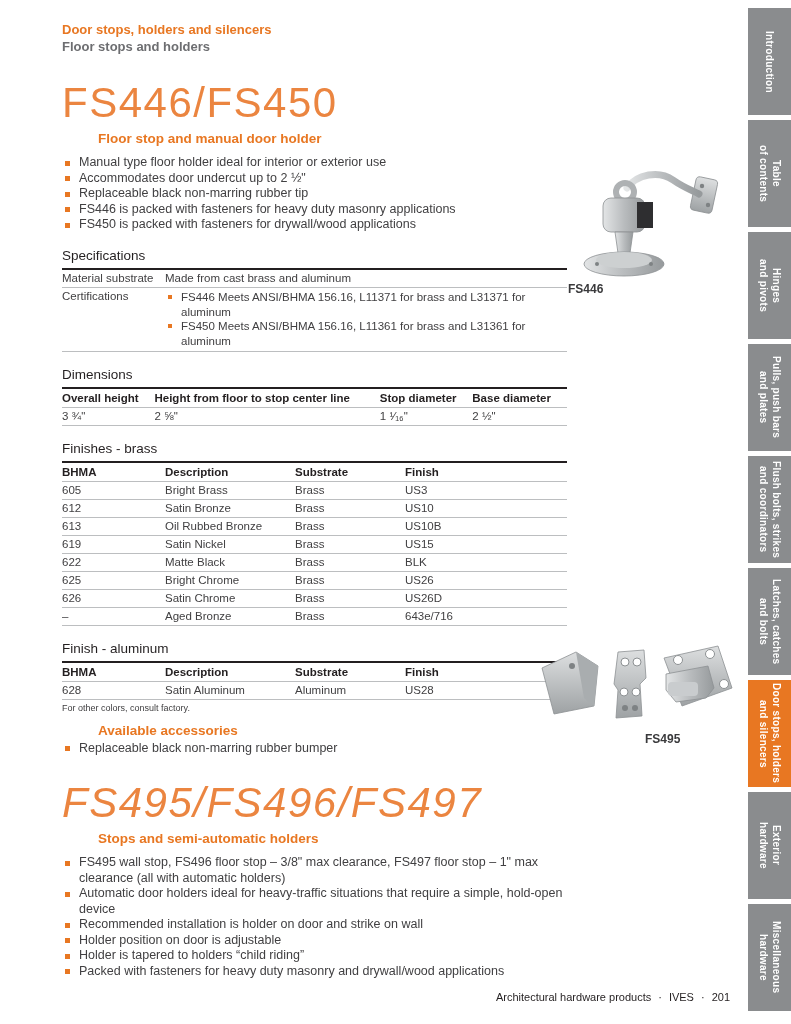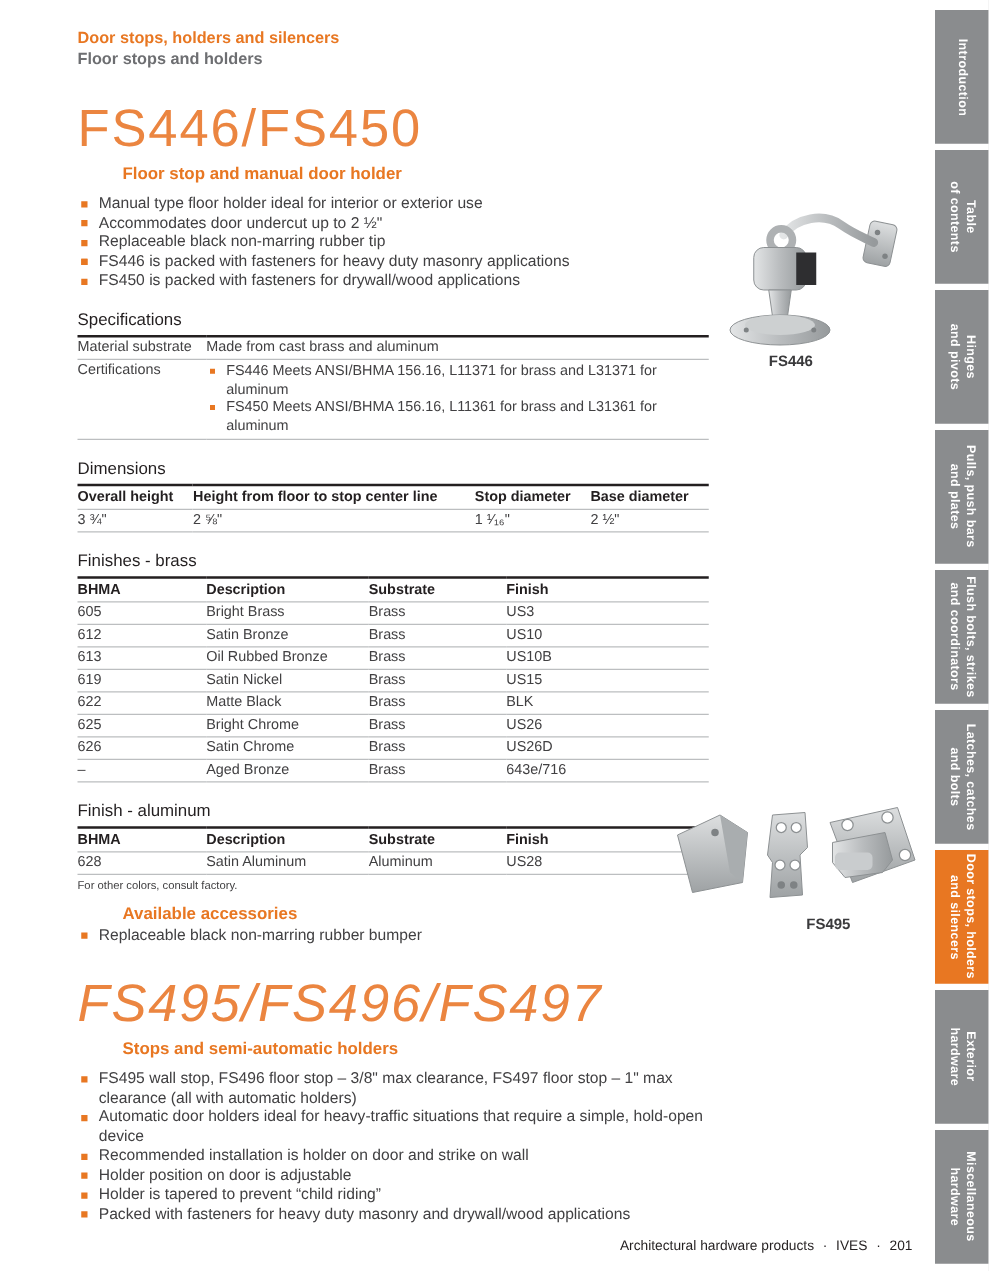--- a/index.html
+++ b/index.html
@@ -36,21 +36,21 @@
   td ul.inline-bullets li { position:relative; padding-left:16px; line-height:14.5px; }
   td ul.inline-bullets .sq { top:5px; width:4px; height:4px; }
 
   .col-bhma { width:103px; } .col-desc { width:130px;margin-left:44px; } .col-sub { width:110px; }
 
   .footnote { font-size:9px; color:#414042; margin-top:3px; }
 
   
   .img-fs446 { position:absolute; left:575px; top:156px; }
   .img-caption { position:absolute; font-size:12px; font-weight:bold; color:#3A3A3C; }
-  .cap-fs446 { left:568px; top:282px;margin-left:47px; }
+  .cap-fs446 { left:568px; top:282px; }
   .img-fs495 { position:absolute; left:532px; top:640px; }
   .cap-fs495 { left:645px; top:732px; }
 
   
   .footer { position:absolute; top:991px; right:61px; font-size:11px; color:#231F20; }
   .footer .dot { margin:0 7px; }
 
   
   .sidebar { position:absolute; right:0; top:0; width:43px; height:1024px;
              display:flex; flex-direction:column; padding-top:8px; }
@@ -237,21 +237,21 @@
     <ul class="bullets">
 
         <li><span class="sq"></span><span>FS495 wall stop, FS496 floor stop – 3/8" max clearance, FS497 floor stop – 1" max clearance (all with automatic holders)</span></li>
 
         <li><span class="sq"></span><span>Automatic door holders ideal for heavy-traffic situations that require a simple, hold-open device</span></li>
 
         <li><span class="sq"></span><span>Recommended installation is holder on door and strike on wall</span></li>
 
         <li><span class="sq"></span><span>Holder position on door is adjustable</span></li>
 
-        <li><span class="sq"></span><span>Holder is tapered to prevent “child riding”</span></li>
+        <li><span class="sq"></span><span>Holder is tapered to holders “child riding”</span></li>
 
         <li><span class="sq"></span><span>Packed with fasteners for heavy duty masonry and drywall/wood applications</span></li>
       </ul>
 
   </div>
 
   <div class="img-fs446">
     <svg width="150" height="124" viewBox="0 0 150 124">
       <defs>
         <linearGradient id="sil" x1="0" y1="0" x2="1" y2="0">

